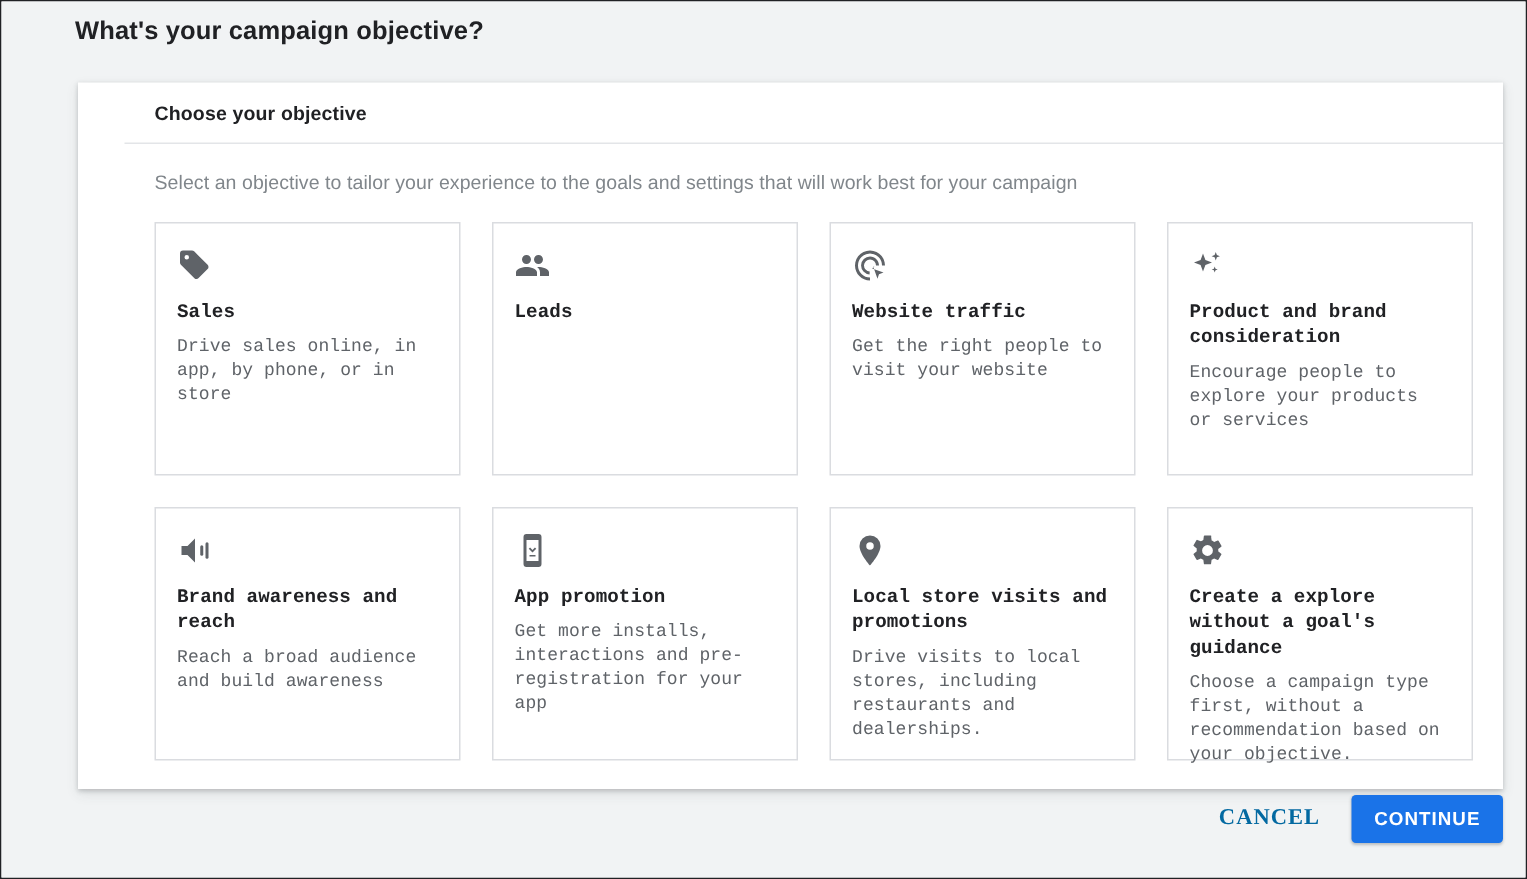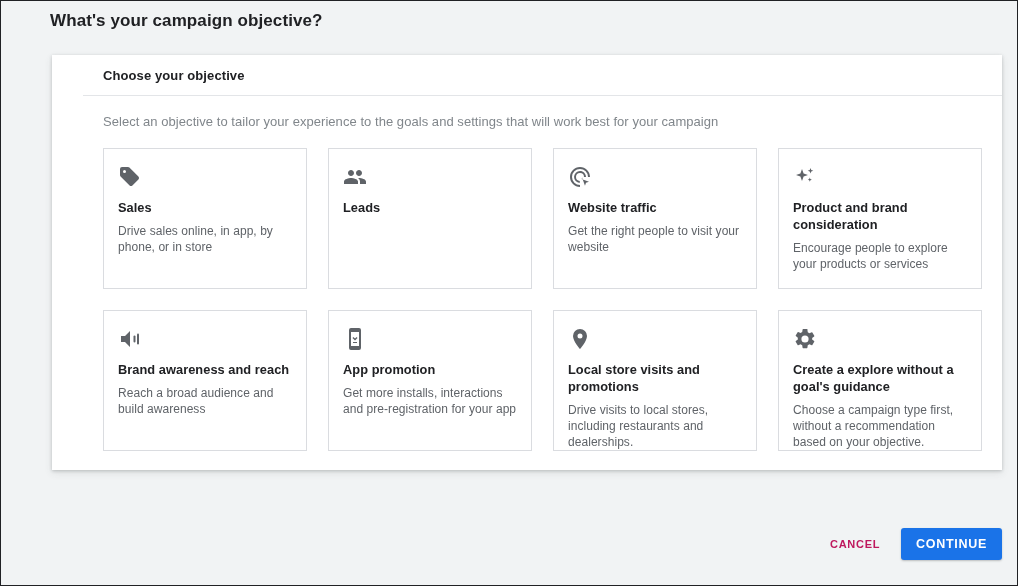--- a/index.html
+++ b/index.html
@@ -68,24 +68,25 @@
   }
   .grid {
     display: grid;
     grid-template-columns: repeat(4, 1fr);
     column-gap: 21px;
     row-gap: 21px;
   }
   .card {
     border: 1px solid #dadce0;
     background: #ffffff;
-    height: 141px;
+    height: 169px;
     padding: 16px 14px 10px 14px;
     box-sizing: border-box;
     cursor: pointer;
+    font-family: Liberation Mono, monospace;
   }
   .card-icon {
     height: 24px;
     margin-bottom: 10px;
     display: block;
     color: #5f6368;
   }
   .card-icon svg {
     display: block;
     fill: #5f6368;
@@ -108,23 +109,23 @@
     position: absolute;
     right: 15px;
     top: 527px;
     display: flex;
     align-items: center;
     gap: 13px;
   }
   .btn-text {
     background: none;
     border: none;
-    color: #be185d;
-    font-family: Liberation Sans, sans-serif;
-    font-size: 11px;
+    color: #0369a1;
+    font-family: Liberation Serif, serif;
+    font-size: 15px;
     font-weight: bold;
     letter-spacing: 0.7px;
     padding: 9px 8px;
     cursor: pointer;
   }
   .btn-filled {
     background: #1a73e8;
     border: none;
     border-radius: 3px;
     color: #ffffff;

